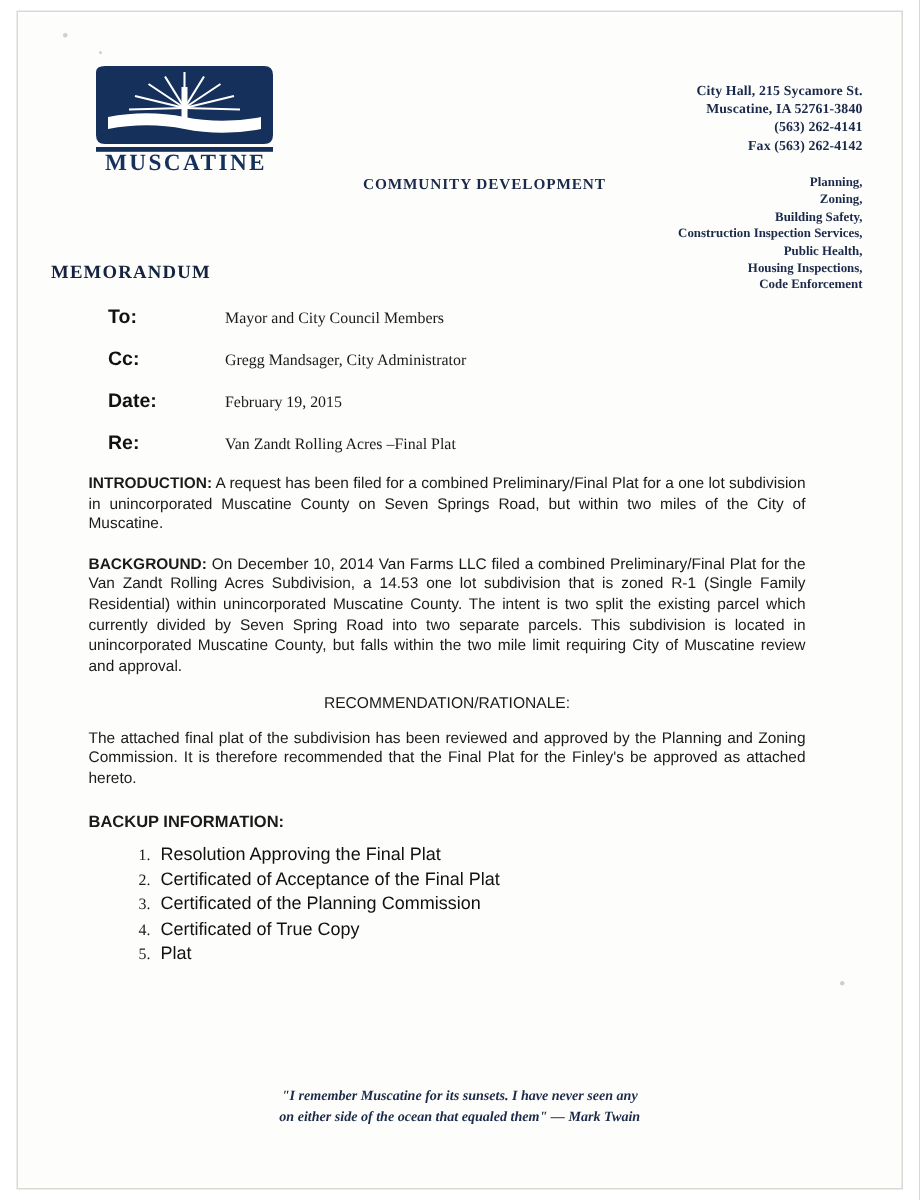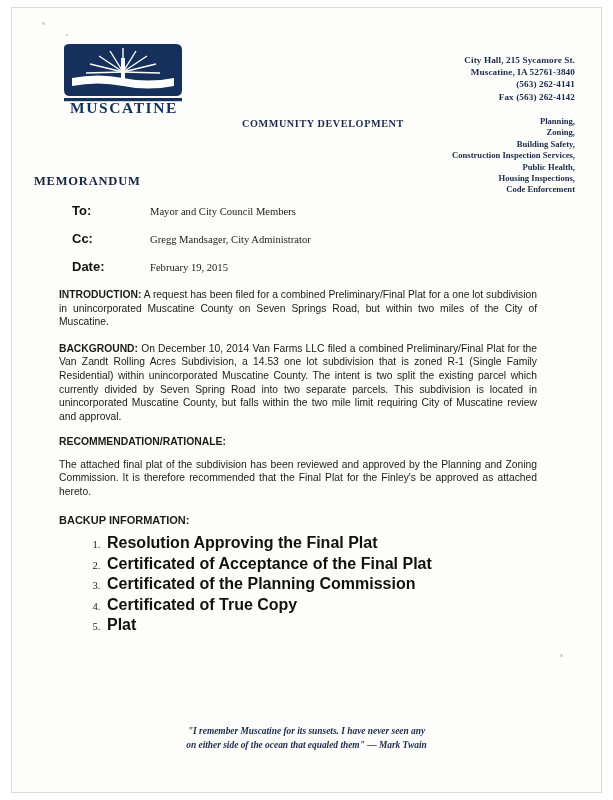--- a/index.html
+++ b/index.html
@@ -136,43 +136,44 @@
   .para {
     font-size: 10.3px;
     line-height: 13.6px;
     text-align: justify;
     margin-bottom: 13px;
   }
   .para b { font-weight: bold; }
 
   .sect-head {
     font-size: 10.4px;
-    font-weight: bold;
+    font-weight: normal;
     margin-bottom: 2px;
+    text-align: center;
   }
   .backup-head {
     font-size: 11px;
     font-weight: bold;
     margin-top: 16px;
     margin-bottom: 8px;
   }
   ol.backup {
     margin: 0 0 0 44px;
     padding: 0;
     font-family: "Liberation Serif", serif;
     font-size: 10.6px;
   }
   ol.backup li {
     margin-bottom: 2.5px;
     padding-left: 4px;
   }
   ol.backup li span {
     font-family: "Liberation Sans", sans-serif;
-    font-weight: bold;
-    font-size: 16px;
+    font-weight: normal;
+    font-size: 12px;
     color: #111;
   }
 
   
   .quote {
     position: absolute;
     left: 0;
     right: 0;
     bottom: 18px;
     text-align: center;
@@ -263,20 +264,24 @@
           <div class="field-value">Mayor and City Council Members</div>
         </div>
         <div class="field-row">
           <div class="field-label">Cc:</div>
           <div class="field-value">Gregg Mandsager, City Administrator</div>
         </div>
         <div class="field-row">
           <div class="field-label">Date:</div>
           <div class="field-value">February 19, 2015</div>
         </div>
+        <div class="field-row">
+          <div class="field-label">Re:</div>
+          <div class="field-value">Van Zandt Rolling Acres –Final Plat</div>
+        </div>
       </div>
 
       <div class="body-area">
 
         <p class="para"><b>INTRODUCTION:</b><span>  A request has been filed for a combined Preliminary/Final Plat for a one lot subdivision in unincorporated Muscatine County on Seven Springs Road, but within two miles of the City of Muscatine.</span></p>
 
         <p class="para"><b>BACKGROUND:</b><span>  On December 10, 2014 Van Farms LLC filed a combined Preliminary/Final Plat for the Van Zandt Rolling Acres Subdivision, a 14.53 one lot subdivision that is zoned R-1 (Single Family Residential) within unincorporated Muscatine County.  The intent is two split the existing parcel which currently divided by Seven Spring Road into two separate parcels.  This subdivision is located in unincorporated Muscatine County, but falls within the two mile limit requiring City of Muscatine review and approval.</span></p>
 
         <div class="sect-head">RECOMMENDATION/RATIONALE:</div>
         <p class="para">The attached final plat of the subdivision has been reviewed and approved by the Planning and Zoning Commission.  It is therefore recommended that the Final Plat for the Finley's be approved as attached hereto.</p>

